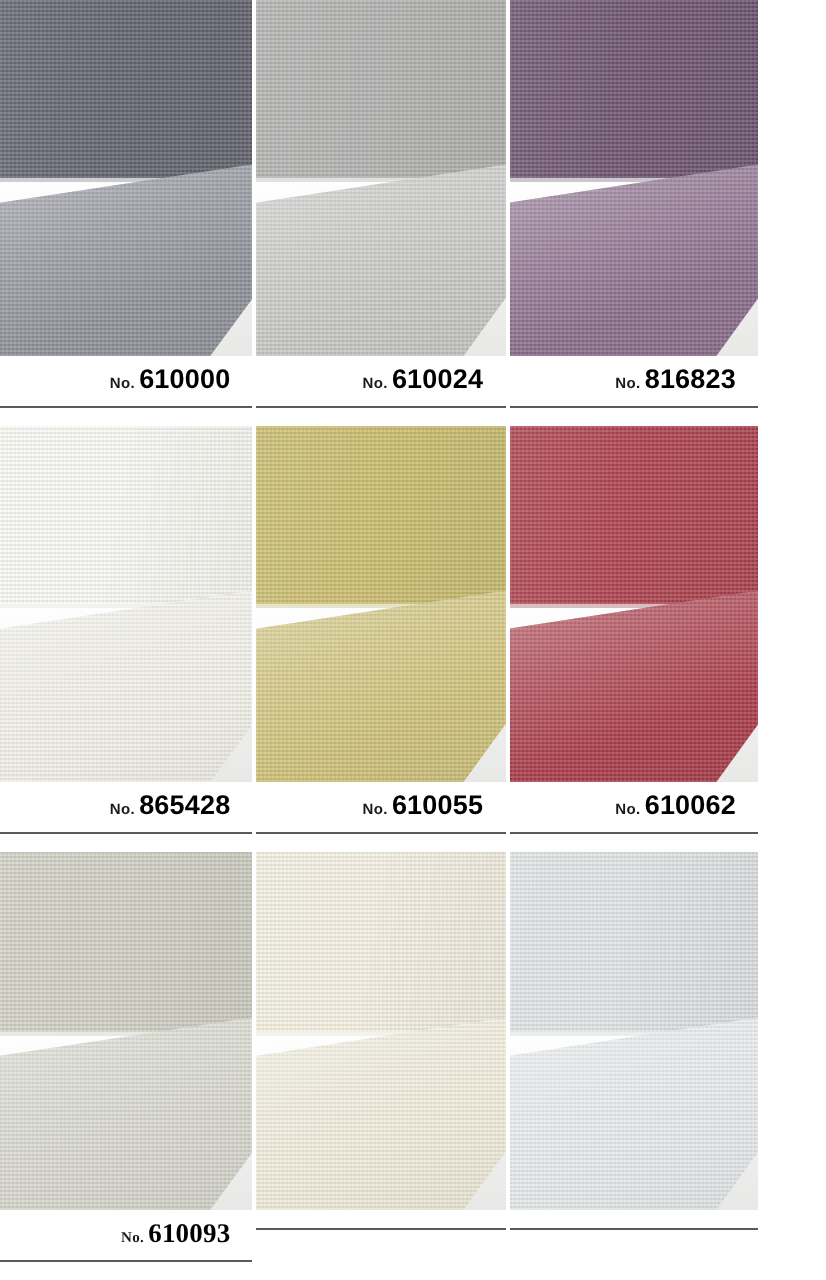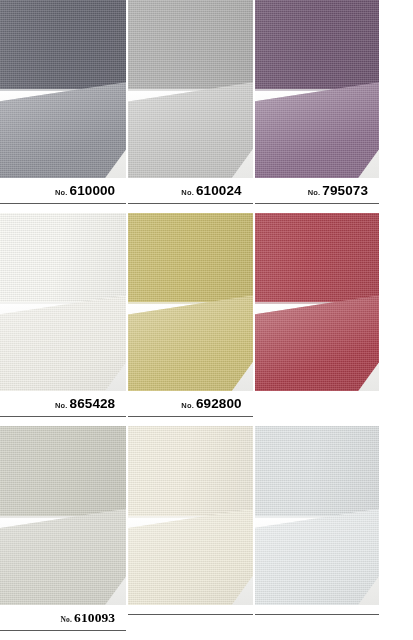--- a/index.html
+++ b/index.html
@@ -214,21 +214,21 @@
             <div class="photo-grain"></div>
           </div>
           <div class="photo-backdrop"></div>
           <div class="photo-seam" style="background-color: rgb(92, 71, 96);"></div>
           <div class="photo-sheet" style="background-color: rgb(138, 109, 139);">
             <div class="photo-grain"></div>
             <div class="photo-sheet-light"></div>
           </div>
         </div>
         <div class="swatch-caption">
-          <div class="caption-text"><span class="caption-prefix">No.</span><span class="caption-code">795073</span></div>
+          <div class="caption-text"><span class="caption-prefix">No.</span><span class="caption-code">816823</span></div>
           <div class="caption-rule"></div>
         </div>
       </div>
     </div>
     <div class="swatch-row">
       <div class="swatch-cell">
         <div class="swatch-photo">
           <div class="photo-top" style="background-color: rgb(247, 247, 242);">
             <div class="photo-top-shade"></div>
             <div class="photo-grain"></div>
@@ -252,37 +252,41 @@
             <div class="photo-grain"></div>
           </div>
           <div class="photo-backdrop"></div>
           <div class="photo-seam" style="background-color: rgb(176, 164, 94);"></div>
           <div class="photo-sheet" style="background-color: rgb(205, 192, 120);">
             <div class="photo-grain"></div>
             <div class="photo-sheet-light"></div>
           </div>
         </div>
         <div class="swatch-caption">
-          <div class="caption-text"><span class="caption-prefix">No.</span><span class="caption-code">692800</span></div>
+          <div class="caption-text"><span class="caption-prefix">No.</span><span class="caption-code">610055</span></div>
           <div class="caption-rule"></div>
         </div>
       </div>
       <div class="swatch-cell">
         <div class="swatch-photo">
           <div class="photo-top" style="background-color: rgb(173, 68, 80);">
             <div class="photo-top-shade"></div>
             <div class="photo-grain"></div>
           </div>
           <div class="photo-backdrop"></div>
           <div class="photo-seam" style="background-color: rgb(123, 43, 54);"></div>
           <div class="photo-sheet" style="background-color: rgb(168, 61, 74);">
             <div class="photo-grain"></div>
             <div class="photo-sheet-light"></div>
           </div>
         </div>
+        <div class="swatch-caption">
+          <div class="caption-text"><span class="caption-prefix">No.</span><span class="caption-code">610062</span></div>
+          <div class="caption-rule"></div>
+        </div>
       </div>
     </div>
     <div class="swatch-row row-last">
       <div class="swatch-cell">
         <div class="swatch-photo">
           <div class="photo-top" style="background-color: rgb(207, 207, 196);">
             <div class="photo-top-shade"></div>
             <div class="photo-grain"></div>
           </div>
           <div class="photo-backdrop"></div>

